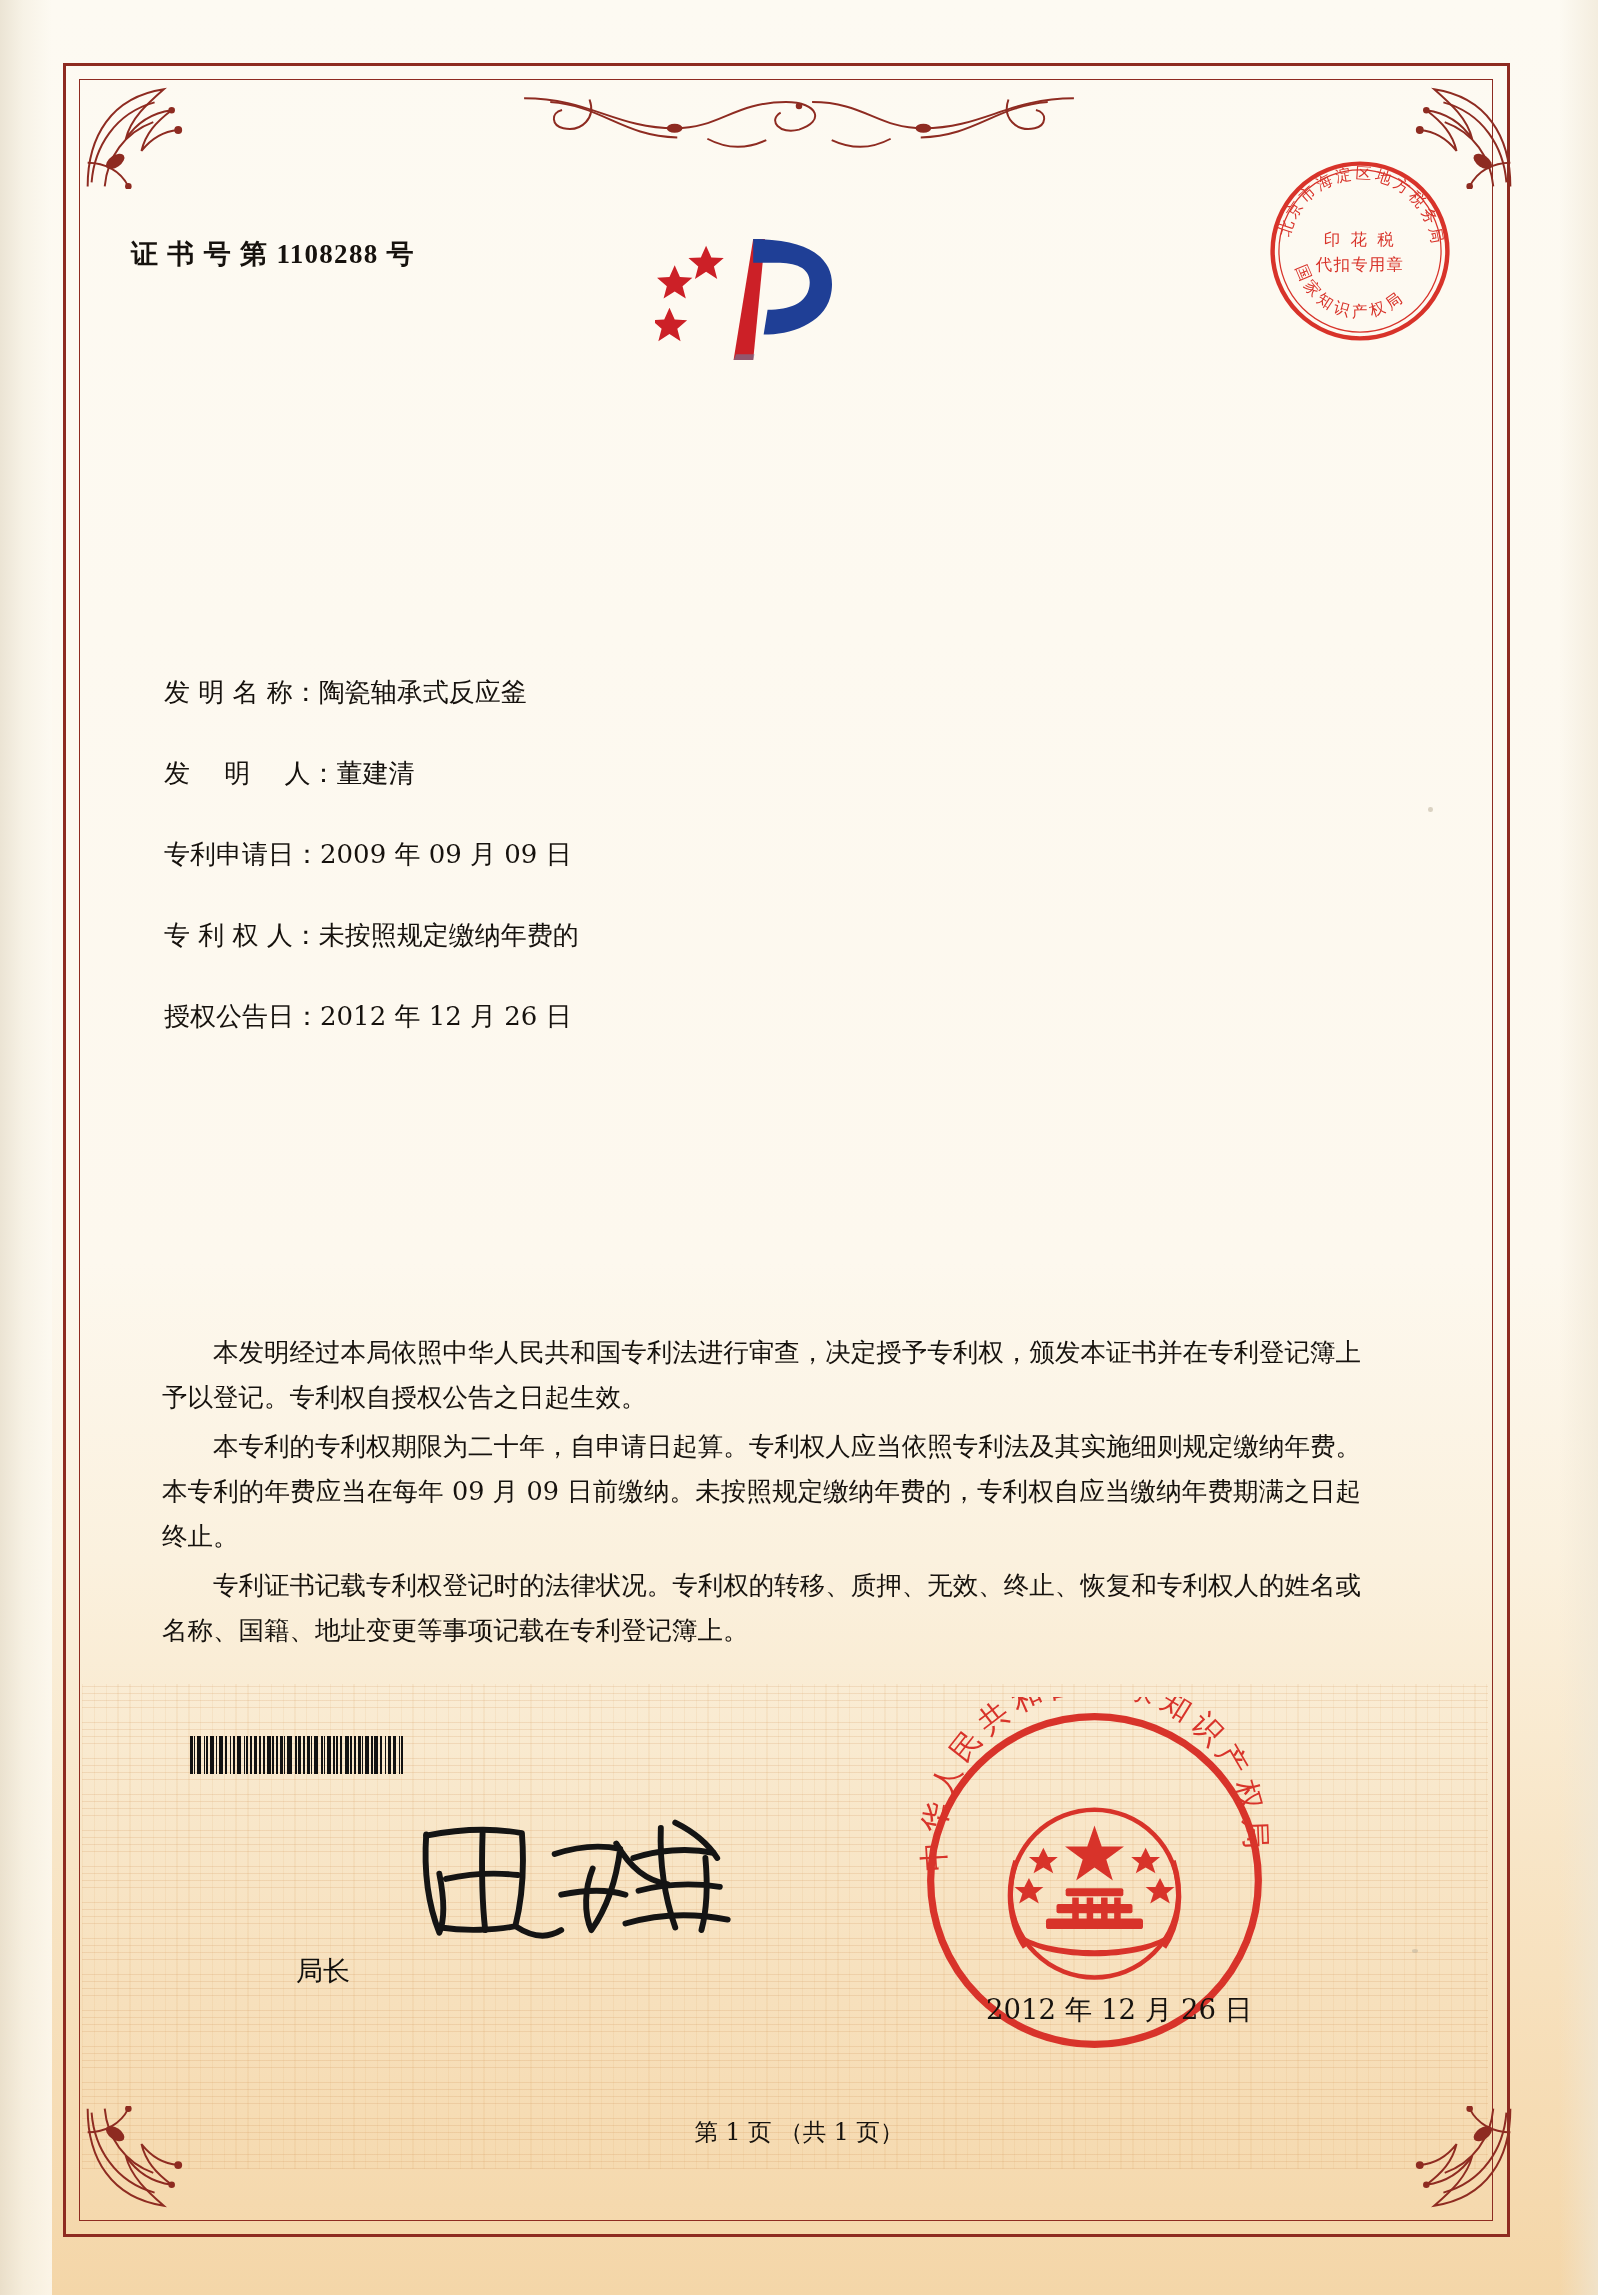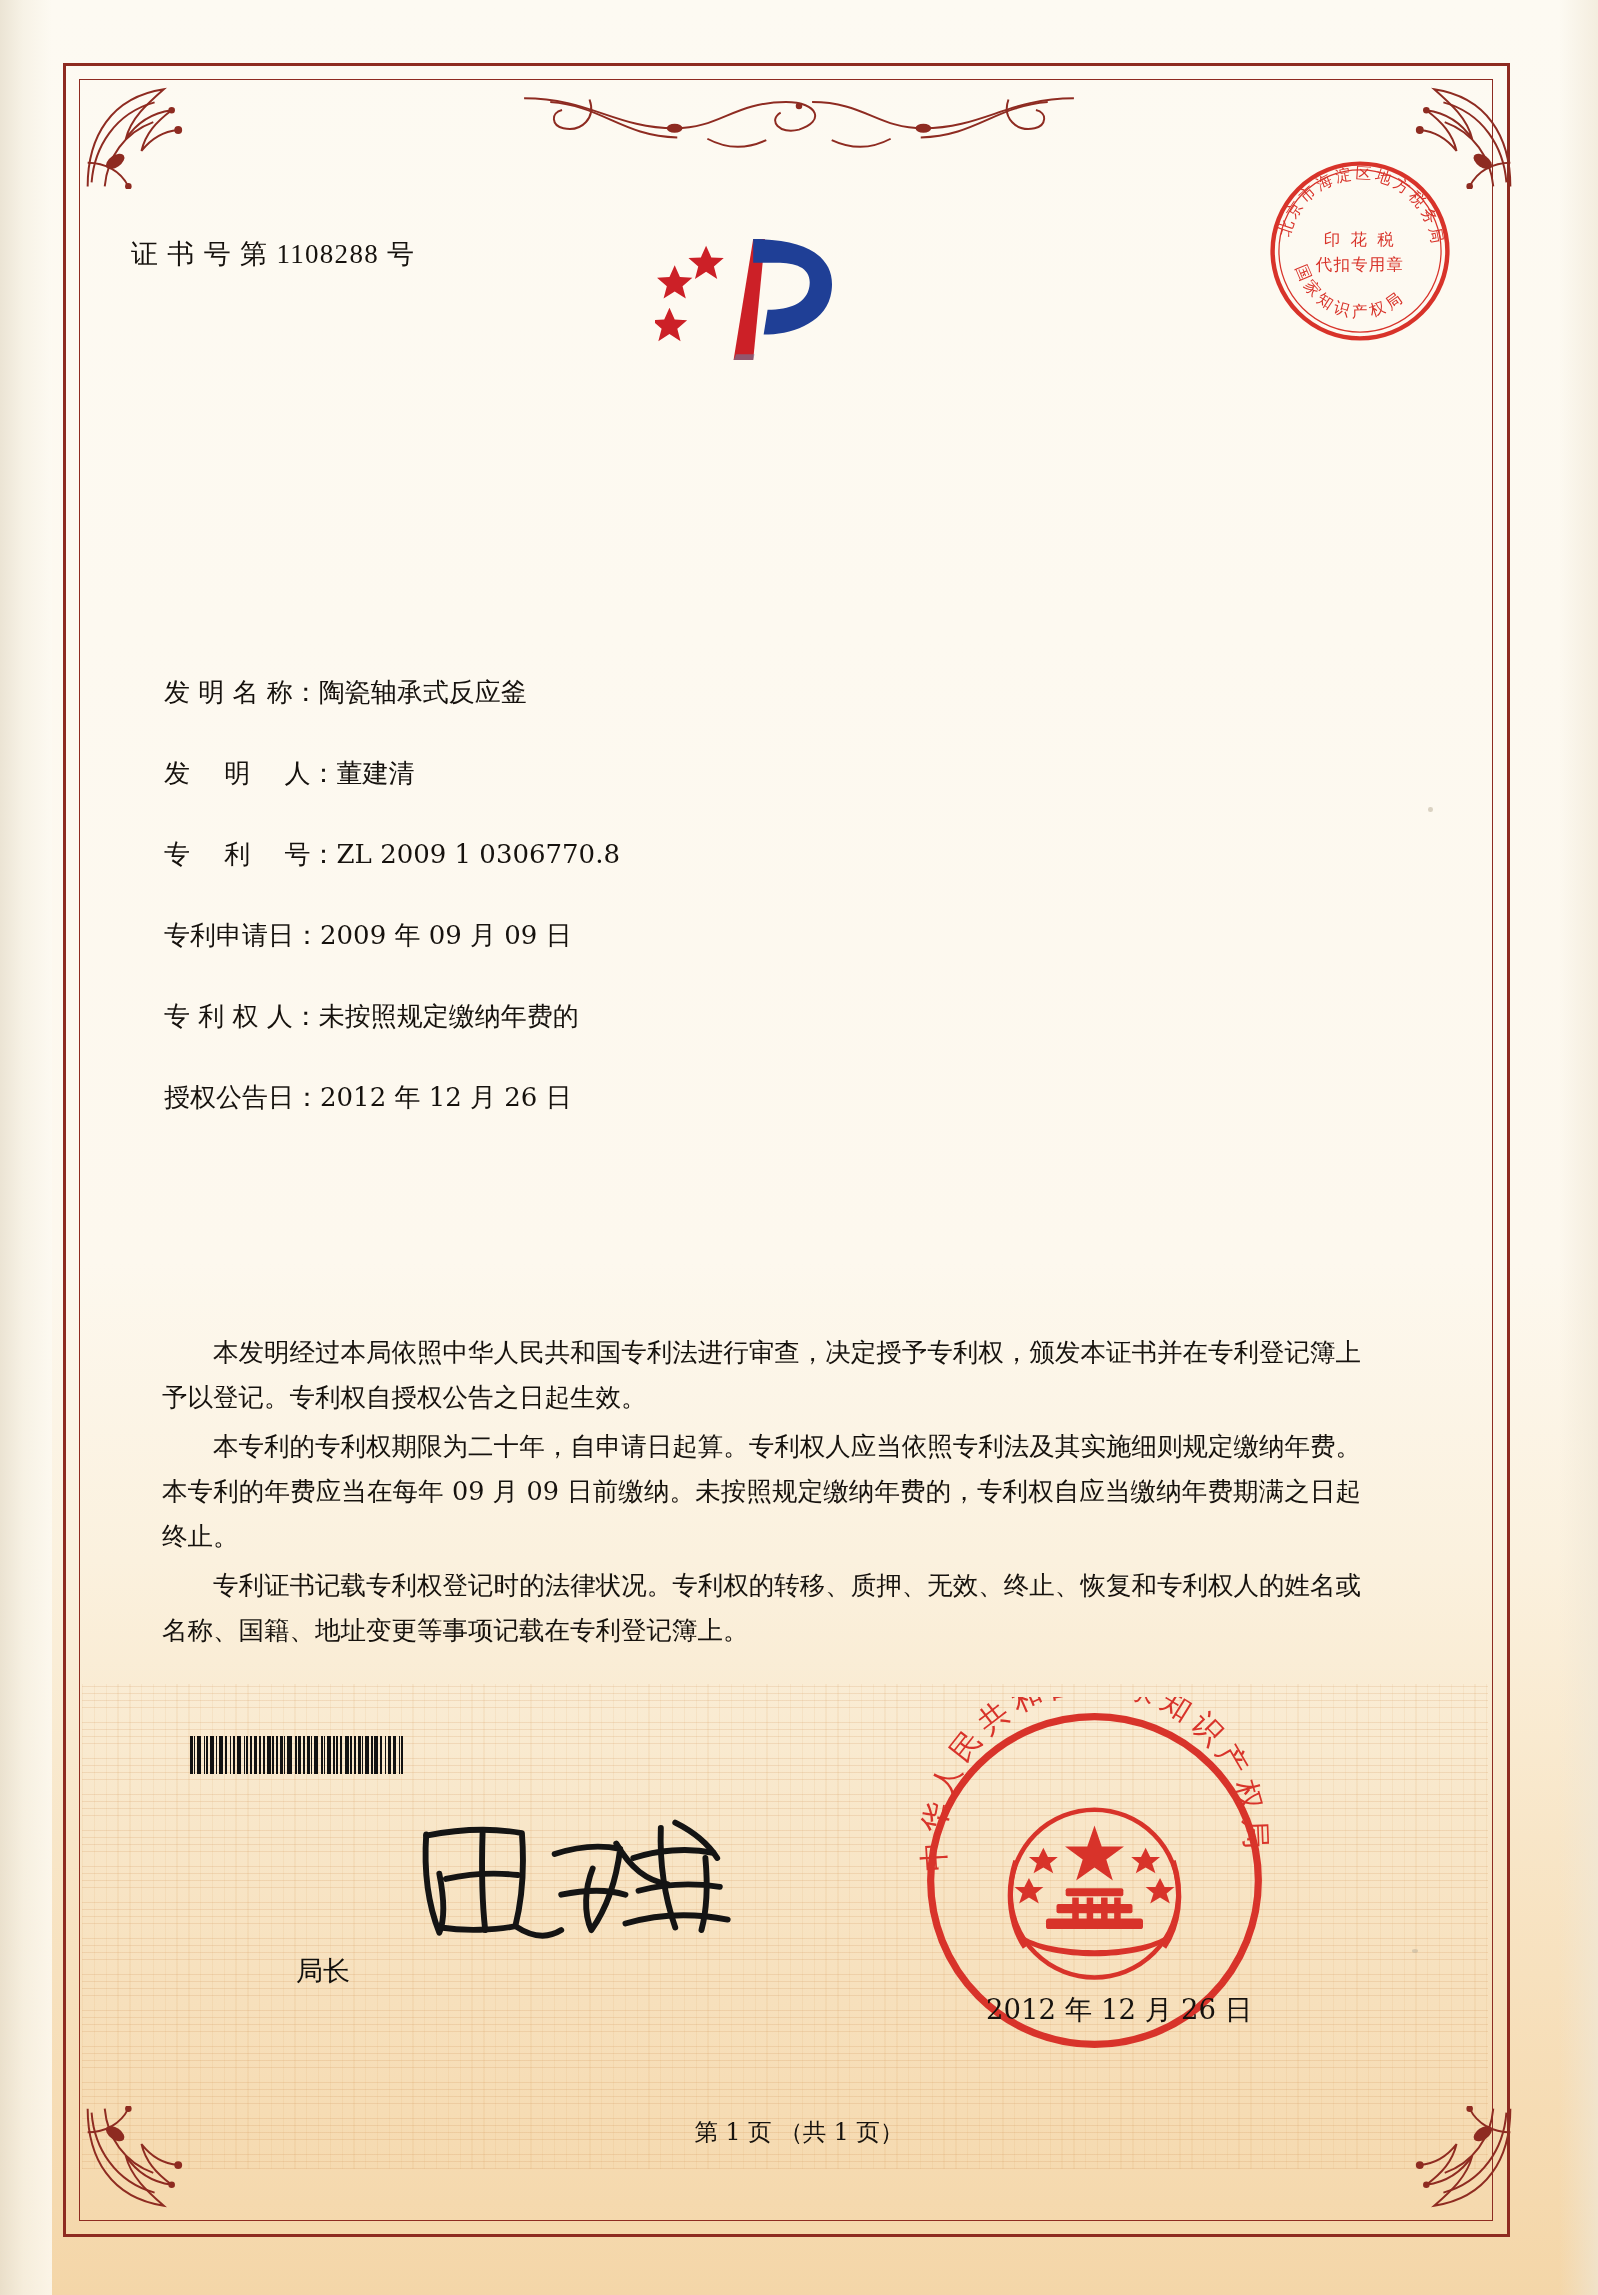--- a/index.html
+++ b/index.html
@@ -92,20 +92,21 @@
   .top-scroll svg { width: 100%; height: 100%; display: block; }
 
   
   .cert-no {
     position: absolute;
     left: 131px; top: 236px;
     font-size: 27px;
     letter-spacing: 1.3px;
     color: #16120e;
     white-space: nowrap;
+    font-weight: bold;
   }
   .logo {
     position: absolute;
     left: 655px; top: 226px;
     width: 216px; height: 157px;
   }
   .logo svg { width: 100%; height: 100%; display: block; }
 
   .seal-tax {
     position: absolute;
@@ -350,24 +351,20 @@
 
 
   <div class="fields">
     <div class="field">
       <span class="lbl">发 明 名 称：</span>
       <span class="val">陶瓷轴承式反应釜</span>
     </div>
     <div class="field">
       <span class="lbl">发　 明　 人：</span>
       <span class="val">董建清</span>
-    </div>
-    <div class="field">
-      <span class="lbl">专　 利　 号：</span>
-      <span class="val">ZL 2009 1 0306770.8</span>
     </div>
     <div class="field">
       <span class="lbl">专利申请日：</span>
       <span class="val">2009 年 09 月 09 日</span>
     </div>
     <div class="field">
       <span class="lbl">专 利 权 人：</span>
       <span class="val">未按照规定缴纳年费的</span>
     </div>
     <div class="field">

